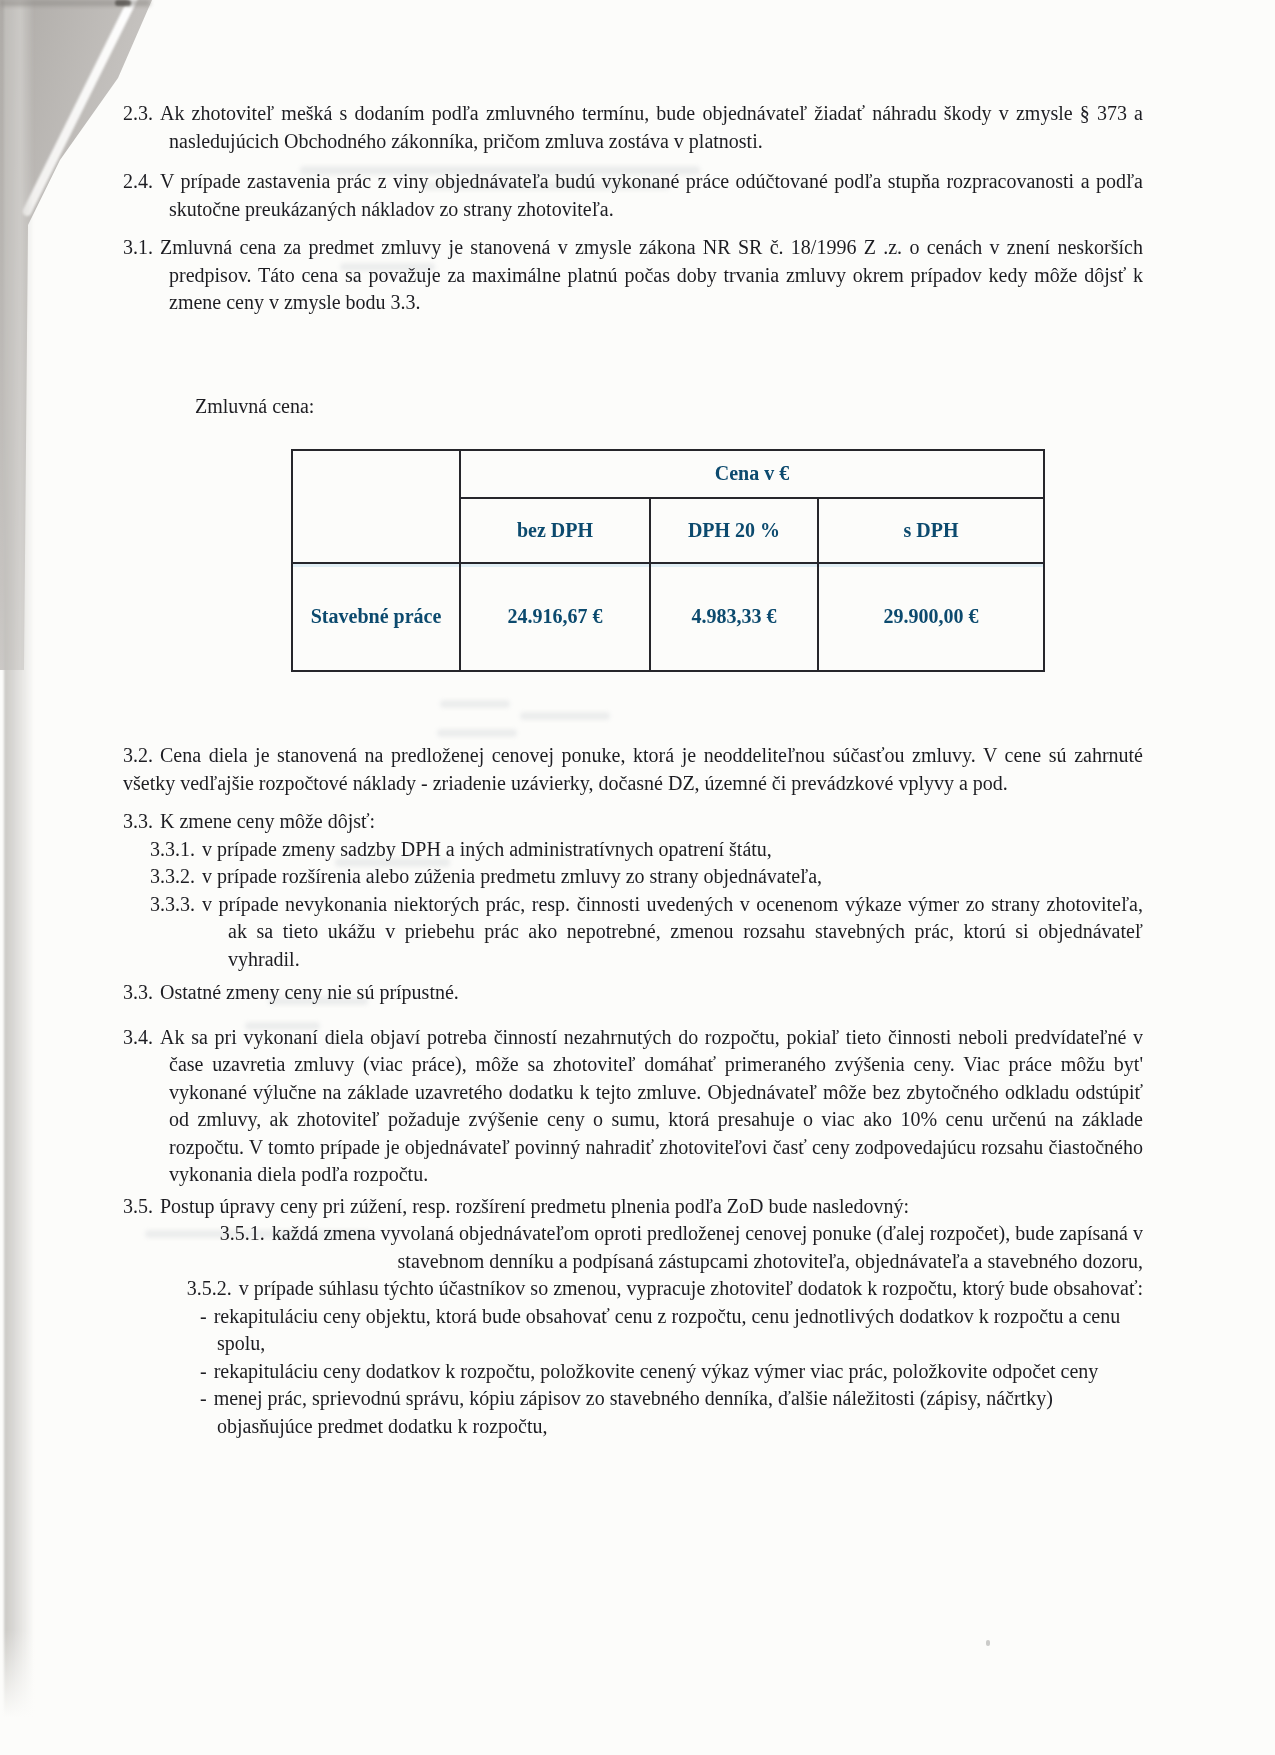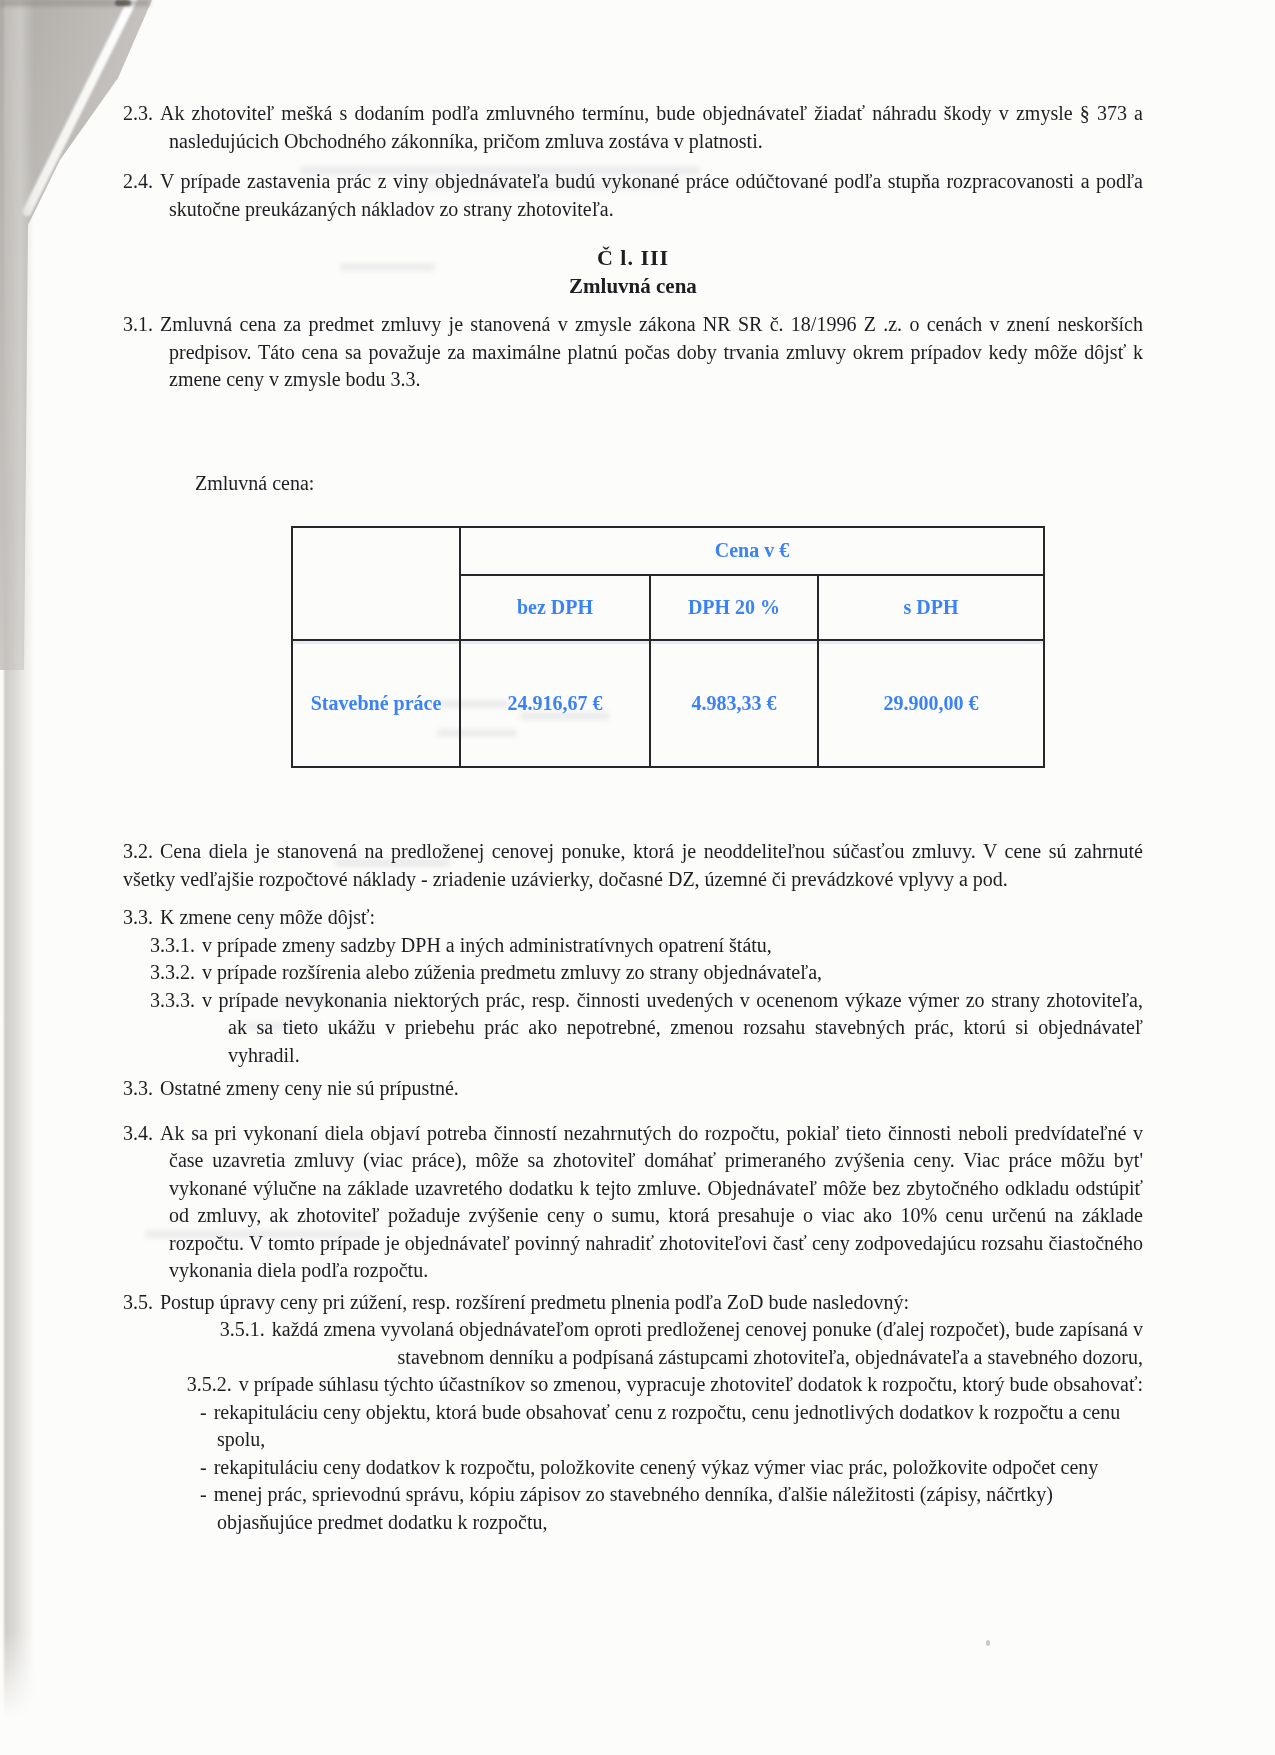--- a/index.html
+++ b/index.html
@@ -68,25 +68,25 @@
   
   .price-table{
     margin-top:29px;margin-left:168px;
     border-collapse:collapse;table-layout:fixed;width:752px;
   }
   .price-table,.price-table th,.price-table td{
     border:2.5px solid #26262b;
   }
   .price-table th,.price-table td{
     font-weight:bold;font-size:20px;text-align:center;vertical-align:middle;
-    padding:0;color:#3b82f6;
+    padding:0;color:#0c4a6e;
   }
   .pt-r1{height:48px;}
   .pt-r2{height:65px;}
-  .pt-r3{height:127px;}
+  .pt-r3{height:108px;}
   .pt-data td,.pt-data th{box-shadow:inset 0 3px 0 rgba(150,200,230,.28);}
   #p32{margin-top:70px;}
   #p33{margin-top:11px;}
   #p33b{margin-top:6px;}
   #p34{margin-top:17px;}
   #p35{margin-top:4px;}
 </style>
 </head>
 <body>
 
@@ -110,24 +110,20 @@
   <div class="ghost" style="left:245px;top:1022px;width:75px;height:8px;"></div>
   <div class="ghost" style="left:145px;top:1230px;width:225px;height:8px;"></div>
   <div class="speck" style="left:986px;top:1640px;width:4px;height:6px;"></div>
 
   <div class="content">
 
     <p class="para hang" id="p23"><span class="num">2.3.</span><span>Ak zhotoviteľ mešká s dodaním podľa zmluvného termínu, bude objednávateľ žiadať náhradu škody v zmysle § 373 a nasledujúcich Obchodného zákonníka, pričom zmluva zostáva v platnosti.</span></p>
 
     <p class="para hang" id="p24"><span class="num">2.4.</span><span>V prípade zastavenia prác z viny objednávateľa budú vykonané práce odúčtované podľa stupňa rozpracovanosti a podľa skutočne preukázaných nákladov zo strany zhotoviteľa.</span></p>
 
-    <div class="heading-block">
-      <div class="article-no">Č l. III</div>
-      <div class="article-title">Zmluvná cena</div>
-    </div>
 
     <p class="para hang" id="p31"><span class="num">3.1.</span><span>Zmluvná cena za predmet zmluvy  je stanovená v zmysle zákona NR SR č. 18/1996 Z .z. o cenách v znení neskorších predpisov. Táto cena sa považuje za maximálne platnú počas doby trvania zmluvy okrem prípadov kedy môže dôjsť k zmene ceny v zmysle bodu 3.3.</span></p>
 
     <div class="price-label">Zmluvná cena:</div>
 
     <table class="price-table">
       <colgroup>
         <col style="width:168px">
           <col style="width:190px">
           <col style="width:168px">

